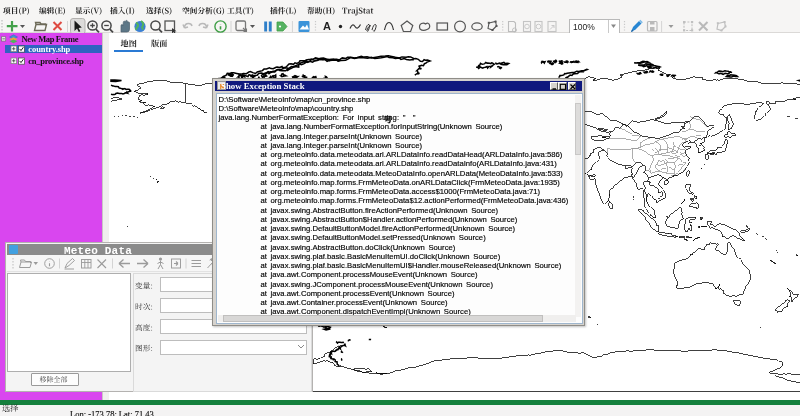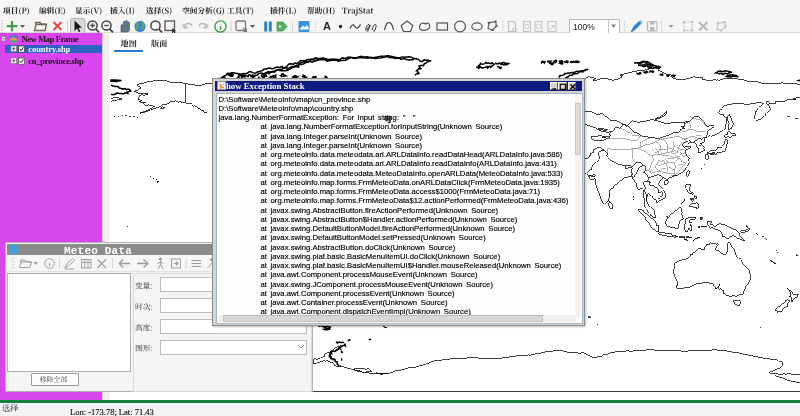--- a/index.html
+++ b/index.html
@@ -15,21 +15,21 @@
 #tree { position:absolute; left:0; top:33px; width:102px; height:367px; background:#d946ef; }
 #splitter { position:absolute; left:102px; top:33px; width:7px; height:367px; background:#f0efee; border-left:1px solid #c9c7c5; }
 
 
 #tabbar { position:absolute; left:109px; top:33px; width:691px; height:18px; background:#fff; }
 #tabline { position:absolute; left:109px; top:51.6px; width:691px; height:1px; background:#d4d4d4; }
 #tabsel { position:absolute; left:113.5px; top:50.2px; width:29.5px; height:2.6px; background:#2a7ad4; }
 #map { position:absolute; left:109px; top:52px; width:691px; height:340px; background:#fff; }
 
 
-#statusbar { position:absolute; left:0; top:400px; width:800px; height:16px; background:#f4f3f3; border-top:3px solid #15803d; }
+#statusbar { position:absolute; left:0; top:400px; width:800px; height:16px; background:#f4f3f3; border-top:5px solid #15803d; }
 #lonlat { position:absolute; left:70px; top:3.5px; font-family:"Liberation Serif", serif; font-size:8.5px; color:#111; -webkit-text-stroke:0.15px #111; }
 
 
 #meteo { position:absolute; left:5px; top:242px; width:308px; height:150px; background:#f4f4f4; border:1px solid #b4b2b0; }
 #meteo-title { position:absolute; left:1px; top:1px; width:304px; height:10.5px; background:#8b8b8b; }
 #meteo-title .ic { position:absolute; left:2px; top:1px; width:8.5px; height:8.5px; background:#42a0e0; border-radius:1px; }
 #meteo-title .tx { position:absolute; left:13px; top:0.5px; color:#fff; font-family:Liberation Mono, monospace; font-weight:bold; font-size:11px; letter-spacing:0.2px;margin-left:44px; }
 #meteo-tools { position:absolute; left:1px; top:11.5px; width:304px; height:17px; background:#f6f6f6; border-bottom:1px solid #e2e2e2; }
 #meteo-list { position:absolute; left:1px; top:29.5px; width:124px; height:99px; background:#fff; border:1px solid #aeaeae; }
 #meteo-right { position:absolute; left:127px; top:29.5px; width:179px; height:119px; border:1px solid #dadada; background:#f4f4f4; }

